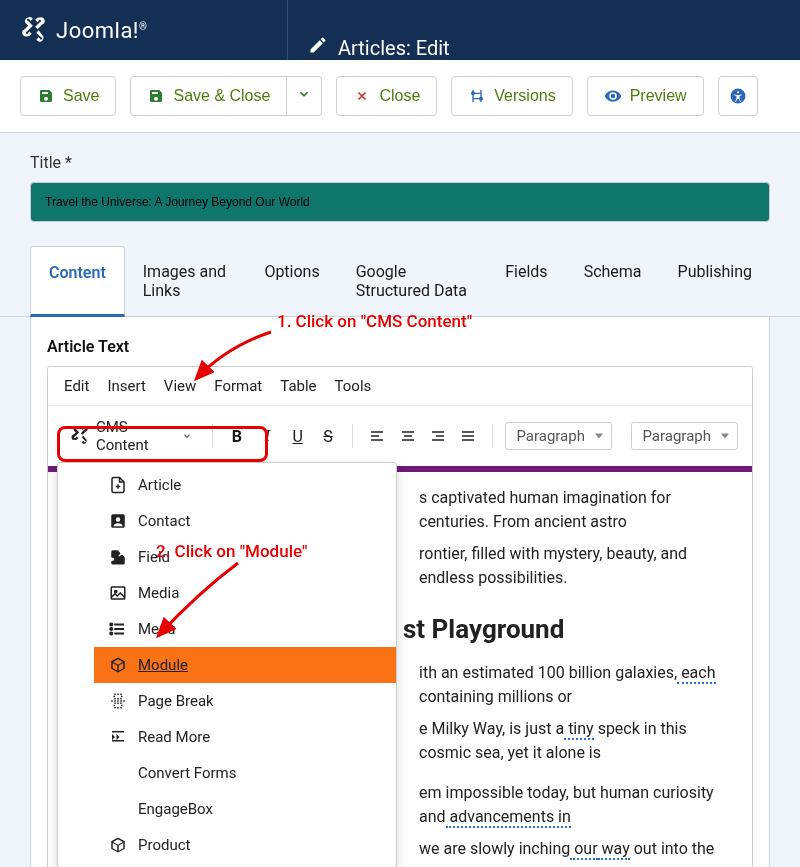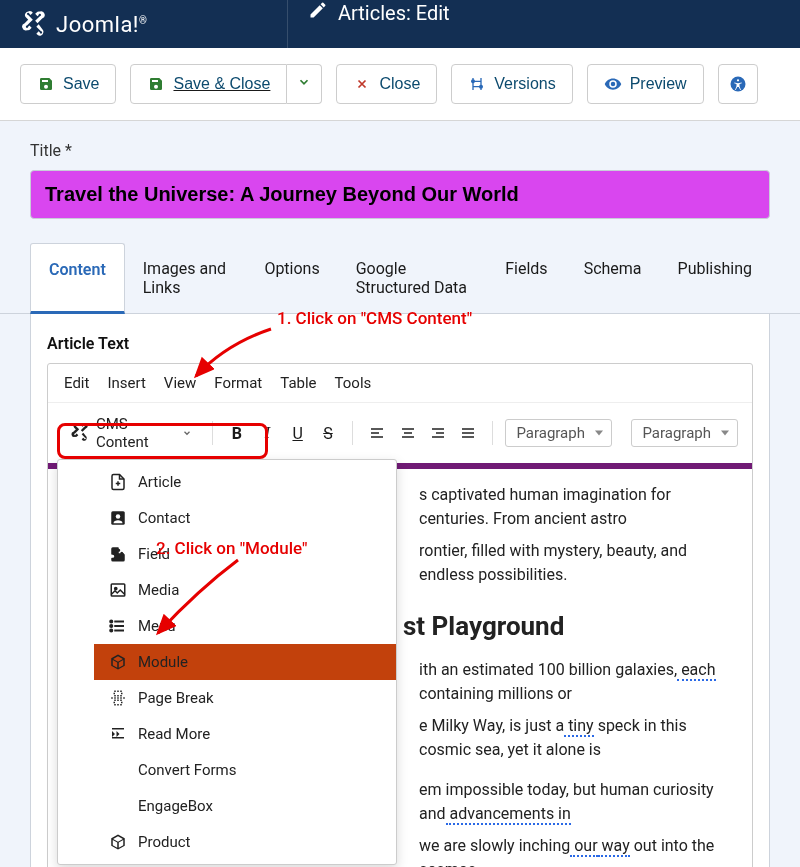--- a/index.html
+++ b/index.html
@@ -1,48 +1,48 @@
 <!DOCTYPE html>
 <html><head>
 <meta charset="utf-8">
 <style>
 * { box-sizing: border-box; margin: 0; padding: 0; }
 body { font-family: -apple-system, BlinkMacSystemFont, "Segoe UI", Roboto, sans-serif; background: #f0f4fb; color: #1a1a1a; width: 800px; height: 867px; overflow: hidden; }
-.topbar { background: #132f53; height: 48px; display: flex; align-items: flex-start; }
+.topbar { background: #132f53; height: 60px; display: flex; align-items: flex-end; }
 .logo-area { display: flex; align-items: center; padding: 0 20px; color: #fff; border-right: 1px solid rgba(255,255,255,0.15); height: 100%; width: 288px; }
 .logo-text { font-size: 22px; font-weight: 400; margin-left: 8px; letter-spacing: 0.5px; }
 .logo-text sup { font-size: 10px; vertical-align: super; }
 .page-title { color: #fff; font-size: 20px; display: flex; align-items: center; padding: 0 20px; gap: 10px; }
 .toolbar { background: #fff; padding: 16px 20px; display: flex; gap: 14px; border-bottom: 1px solid #d6d6d6; }
-.btn { display: inline-flex; align-items: center; gap: 8px; padding: 8px 16px; border: 1px solid #cdcdcd; background: #fff; border-radius: 4px; font-size: 16px; cursor: pointer; color: #0c4a6e; height: 40px; }
-.btn-group { display: flex; text-decoration: underline; }
+.btn { display: inline-flex; align-items: center; gap: 8px; padding: 8px 16px; border: 1px solid #cdcdcd; background: #fff; border-radius: 4px; font-size: 16px; cursor: pointer; color: #4d7c0f; height: 40px; }
+.btn-group { display: flex; }
 .btn-group .btn:first-child { border-top-right-radius: 0; border-bottom-right-radius: 0; }
 .btn-group .btn:last-child { border-top-left-radius: 0; border-bottom-left-radius: 0; border-left: none; padding: 8px 10px; }
 .ico { display: inline-flex; width: 18px; height: 18px; align-items: center; justify-content: center; }
 .title-section { padding: 20px 30px 24px; }
 .title-label { font-size: 16px; color: #333; margin-bottom: 10px; display: block; }
-.title-input { width: 100%; padding: 12px 14px; font-size: 20px; border: 1px solid #c8cdd8; border-radius: 4px; background: #d946ef; font-weight: bold; }
+.title-input { width: 100%; padding: 12px 14px; font-size: 12px; border: 1px solid #c8cdd8; border-radius: 4px; background: #0f766e; }
 .tabs { display: flex; border-bottom: 1px solid #cdd3dc; padding: 0 30px; gap: 0; position: relative; }
 .tab { padding: 16px 18px; font-size: 16px; color: #1a1a1a; cursor: pointer; position: relative; }
 .tab.active { color: #2a69b7; font-weight: 600; border-bottom: 3px solid #2a69b7; margin-bottom: -1px; background: #fff; border-top: 1px solid #cdd3dc; border-left: 1px solid #cdd3dc; border-right: 1px solid #cdd3dc; border-top-left-radius: 3px; border-top-right-radius: 3px;}
 .editor-area { background: #fff; margin: 0 30px 30px; padding: 20px 0 10px; border: 1px solid #cdd3dc; border-top: none; border-bottom-left-radius: 3px; border-bottom-right-radius: 3px;}
 .field-label { font-size: 16px; font-weight: 600; margin: 0 16px 10px; color: #111; }
 .editor-frame { border: 1px solid #ccc; margin: 0 16px; border-radius: 3px; position: relative; }
 .menu-row { display: flex; gap: 18px; padding: 10px 16px; font-size: 15px; color: #222; border-bottom: 1px solid #eee; }
 .menu-item { cursor: pointer; }
 .toolbar-row { display: flex; align-items: center; gap: 6px; padding: 8px 14px; border-bottom: 6px solid #701a75; position: relative; }
 .cms-button { display: flex; align-items: center; gap: 6px; padding: 4px 8px; font-size: 15px; cursor: pointer; color: #222; position: relative; }
 .cms-highlight { position: absolute; border: 3px solid #e60000; border-radius: 8px; left: 9px; top: 59px; width: 211px; height: 36px; pointer-events: none; z-index: 20;}
 .tb-btn { width: 26px; height: 26px; display: flex; align-items: center; justify-content: center; cursor: pointer; font-size: 16px; }
 .tb-sep { width: 1px; height: 24px; background: #ddd; margin: 0 6px; }
 .select-ph { border: 1px solid #ccc; border-radius: 3px; padding: 4px 26px 4px 10px; font-size: 15px; color: #555; position: relative; cursor: pointer; }
 .select-ph::after { content: ''; position: absolute; right: 8px; top: 50%; transform: translateY(-50%); border-left: 4px solid transparent; border-right: 4px solid transparent; border-top: 5px solid #888; }
 .dropdown-menu { position: absolute; top: 95px; left: 9px; background: #fff; border: 1px solid #ccc; box-shadow: 0 4px 12px rgba(0,0,0,0.15); z-index: 10; width: 340px; padding: 4px 0; border-radius: 3px;}
 .dd-item { display: flex; align-items: center; gap: 10px; padding: 8px 14px; font-size: 15px; cursor: pointer; color: #222; margin-left: 36px; }
-.dd-item.selected { background: #c2410c; }
+.dd-item.selected { background: #f97316; text-decoration: underline; }
 .dd-icon { width: 20px; height: 20px; display: flex; align-items: center; justify-content: center; }
 .content-text { padding: 6px 16px 0; font-size: 16px; line-height: 1.5; color: #222; position: relative; }
 .content-text h2 { font-size: 26px; font-weight: 700; margin: 20px 0 12px; }
 .content-text p { margin: 8px 16px; }
 .spell-err { border-bottom: 2px dotted #2a69e6; }
 .annot-text { position: absolute; color: #e60000; font-size: 17px; font-weight: 500; z-index: 25; pointer-events: none; white-space: nowrap; }
 .arrow-svg { position: absolute; z-index: 22; pointer-events: none; }
 </style>
 </head>
 <body>

